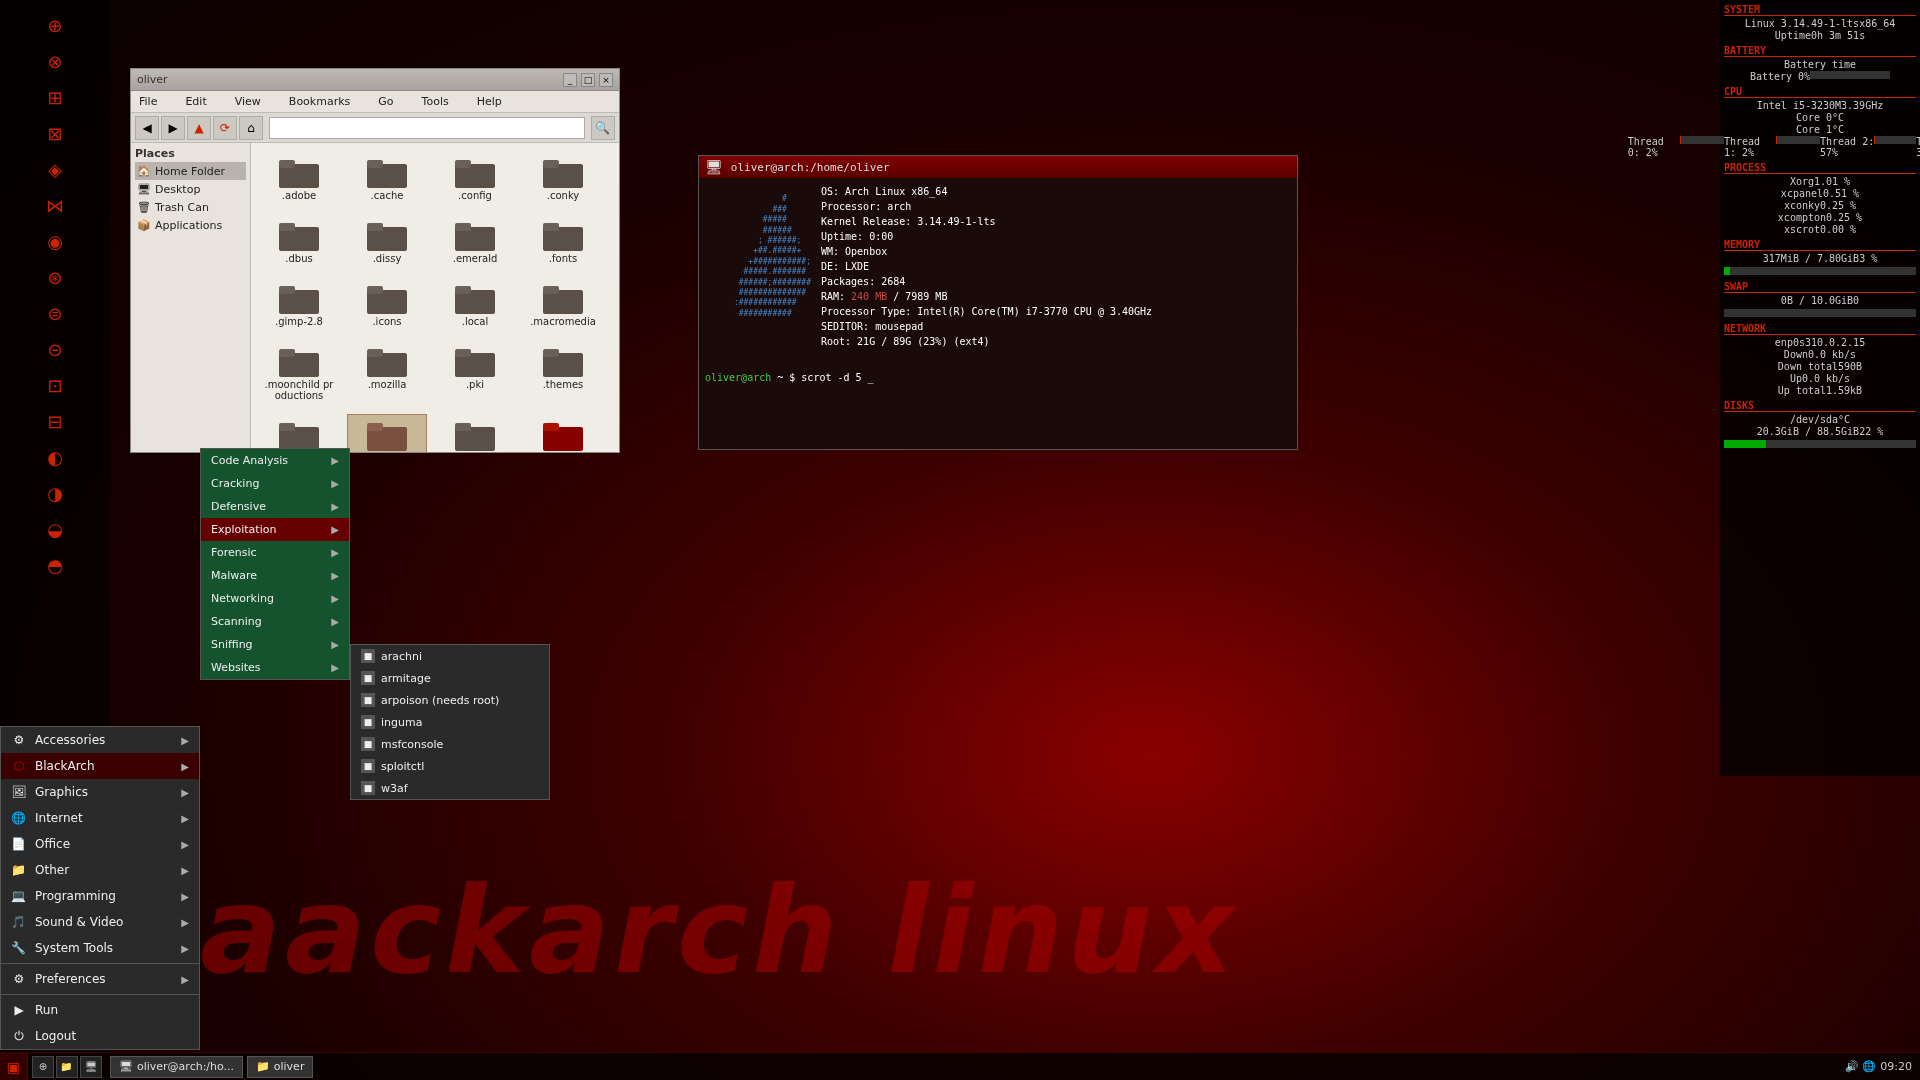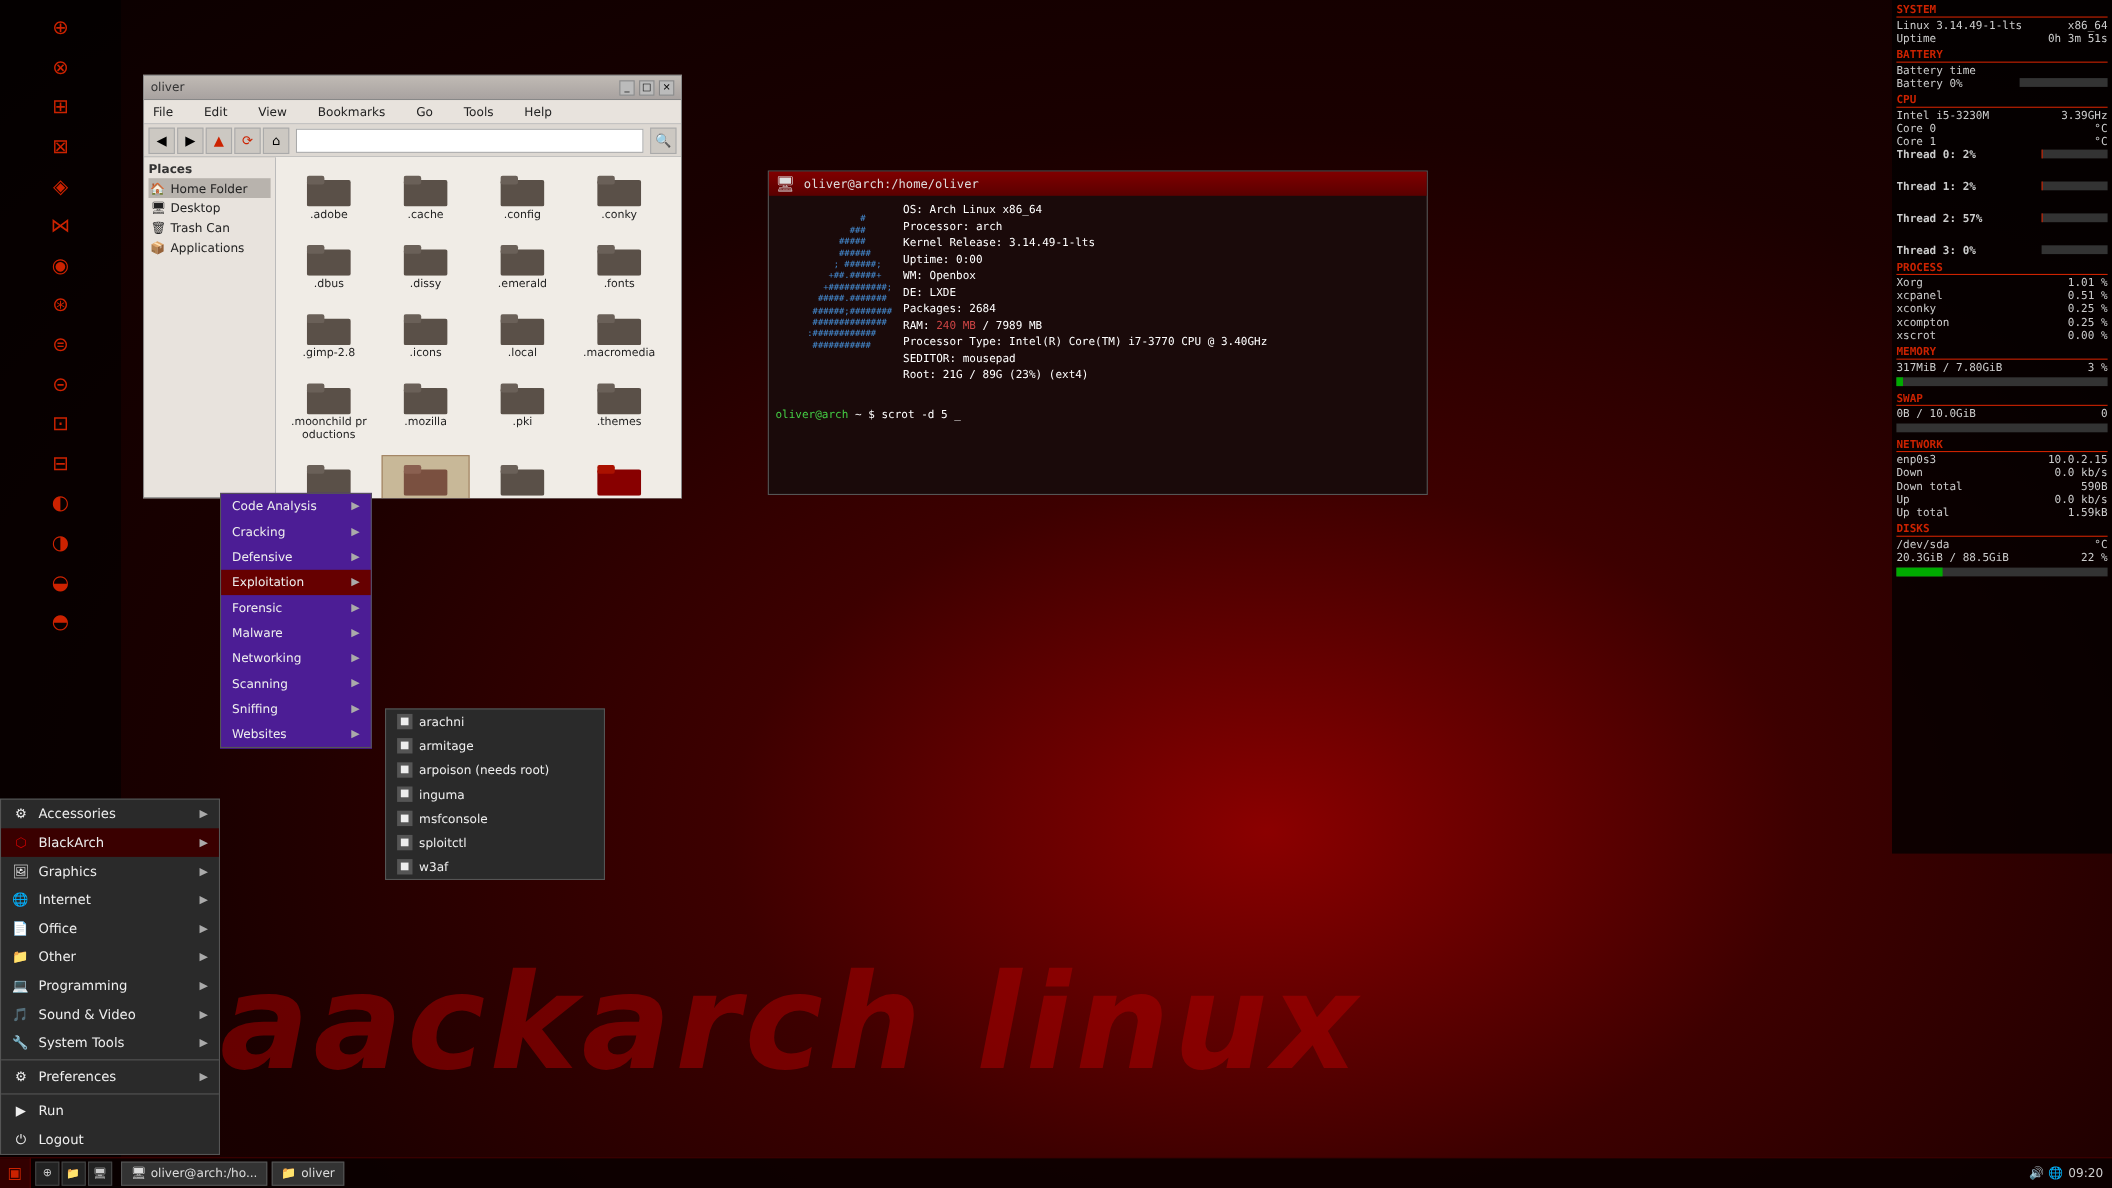--- a/index.html
+++ b/index.html
@@ -76,21 +76,21 @@
       margin-bottom: 4px;
     }
     .sysmon-title {
       color: #cc2200;
       font-weight: bold;
       border-bottom: 1px solid #cc2200;
       margin-bottom: 2px;
     }
     .sysmon-row {
       display: flex;
-      justify-content: space-between;
+      justify-content: center;
       margin: 1px 0;
     }
     .sysmon-bar-container {
       width: 80px;
       height: 8px;
       background: #333;
       display: inline-block;
       vertical-align: middle;
     }
     .sysmon-bar {
@@ -338,22 +338,22 @@
       height: 1px;
       background: #555;
       margin: 2px 0;
     }
 
     
     .submenu-blackarch {
       position: absolute;
       left: 200px;
       bottom: 400px;
-      width: 138px;
-      background: #4c1d95;
+      width: 150px;
+      background: #14532d;
       border: 1px solid #555;
       z-index: 21;
       color: #eee;
     }
     .submenu-item {
       display: flex;
       align-items: center;
       padding: 5px 10px;
       gap: 6px;
       cursor: pointer;
@@ -515,21 +515,21 @@
       <span>3.39GHz</span>
     </div>
     <div class="sysmon-row">
       <span>Core 0</span>
       <span>°C</span>
     </div>
     <div class="sysmon-row">
       <span>Core 1</span>
       <span>°C</span>
     </div>
-    <div class="sysmon-row" style="flex-direction:column; gap:18px;font-weight:bold;">
+    <div class="sysmon-row" style="gap:0;">
       <div style="display:flex;justify-content:space-between;">
         <span>Thread 0: 2%</span>
         <div class="sysmon-bar-container" style="width:60px">
             <div class="sysmon-bar" style="width:2%"></div>
           </div>
       </div>
       <div style="display:flex;justify-content:space-between;">
         <span>Thread 1: 2%</span>
         <div class="sysmon-bar-container" style="width:60px">
             <div class="sysmon-bar" style="width:2%"></div>

